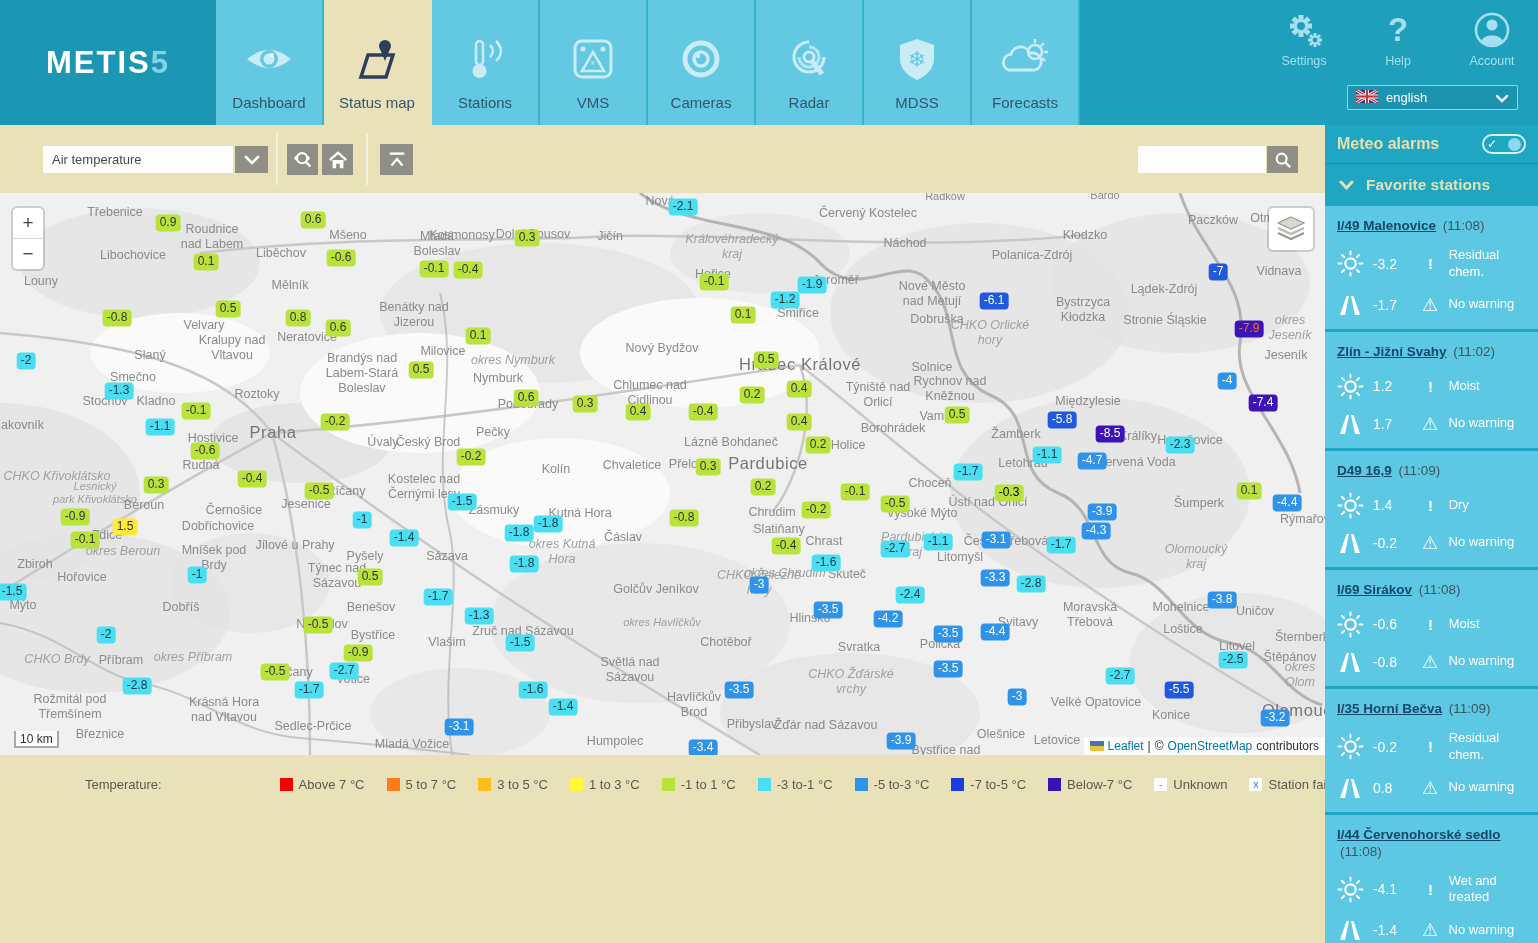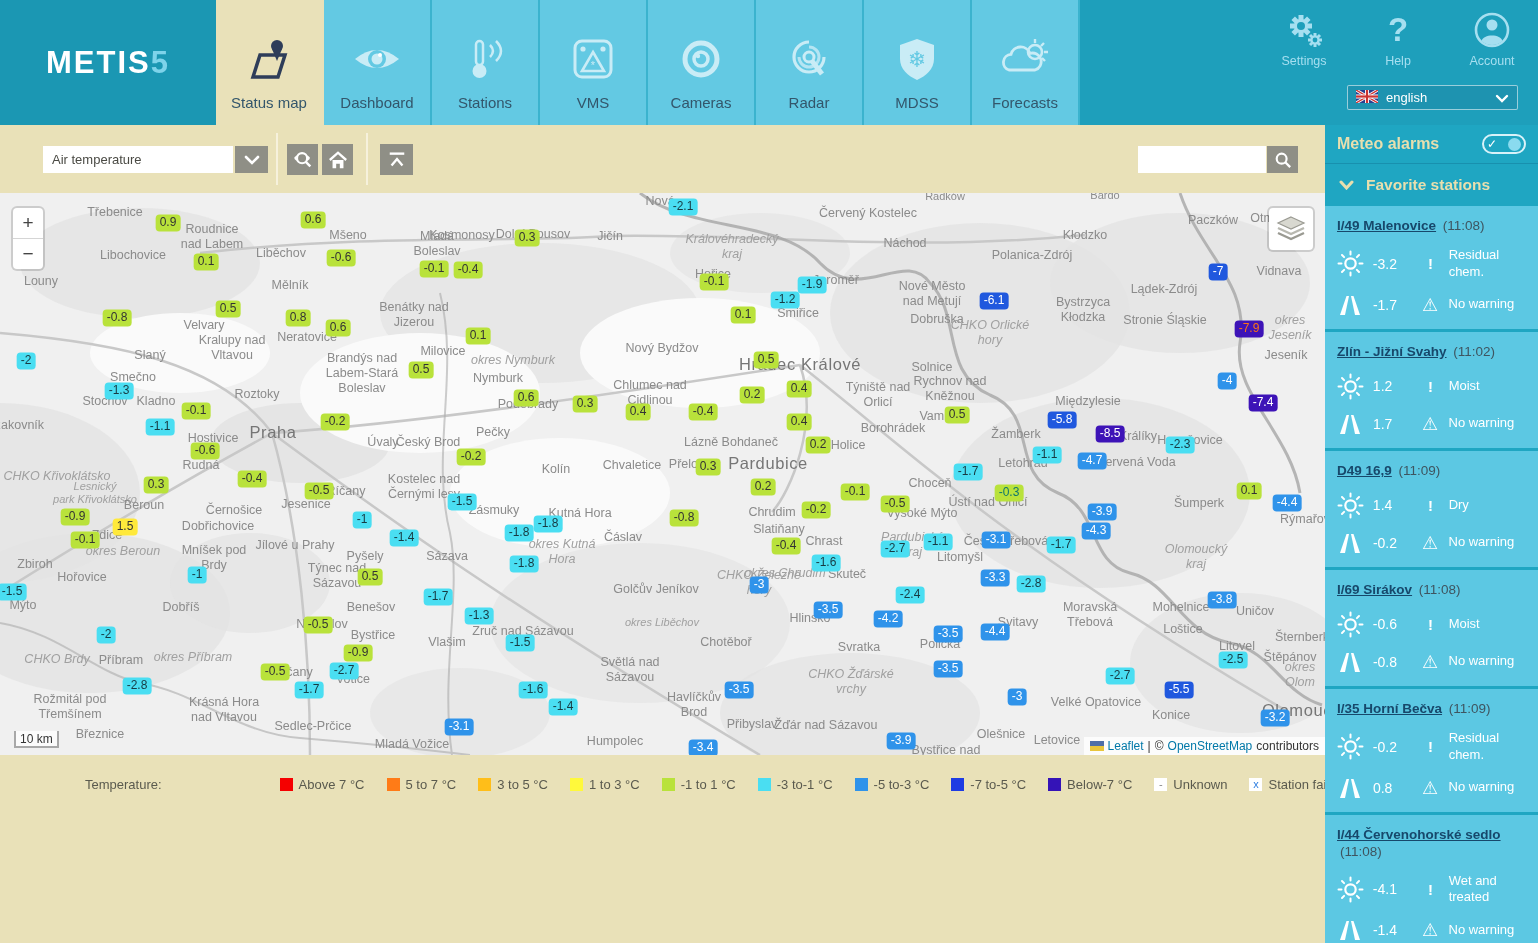--- a/index.html
+++ b/index.html
@@ -85,40 +85,40 @@
 </style>
 </head>
 <body>
 
 <header class="topbar">
   <div class="logo">
     <span class="logo-a">METIS</span>
       <span class="logo-b">5</span>
   </div>
   <nav class="tabs">
-    <div class="tab active">
-      <span class="ticon">
-        <svg width="52" height="44" viewBox="0 0 52 44">
-            <path d="M10 40 L17 18 L42 18 L35 40 Z" fill="none" stroke="#2E3D59" stroke-width="3.5"></path>
-            <circle cx="34" cy="9" r="6" fill="#2E3D59"></circle>
-            <path d="M34 24 L29 12 L39 12 Z" fill="#2E3D59"></path>
-          </svg>
-      </span>
-      <span class="tlabel">Status map</span>
-    </div>
     <div class="tab">
       <span class="ticon">
         <svg width="52" height="40" viewBox="0 0 52 40">
             <path d="M4 20 Q26 2 48 20 Q26 38 4 20 Z" fill="#C9ECF6"></path>
             <circle cx="26" cy="20" r="9" fill="#63C9E3"></circle>
             <circle cx="26" cy="20" r="5.5" fill="#C9ECF6"></circle>
             <circle cx="29" cy="16" r="2" fill="#ffffff"></circle>
           </svg>
       </span>
       <span class="tlabel">Dashboard</span>
+    </div>
+    <div class="tab active">
+      <span class="ticon">
+        <svg width="52" height="44" viewBox="0 0 52 44">
+            <path d="M10 40 L17 18 L42 18 L35 40 Z" fill="none" stroke="#2E3D59" stroke-width="3.5"></path>
+            <circle cx="34" cy="9" r="6" fill="#2E3D59"></circle>
+            <path d="M34 24 L29 12 L39 12 Z" fill="#2E3D59"></path>
+          </svg>
+      </span>
+      <span class="tlabel">Status map</span>
     </div>
     <div class="tab">
       <span class="ticon">
         <svg width="52" height="44" viewBox="0 0 52 44">
             <rect x="17" y="4" width="7" height="24" rx="3.5" fill="none" stroke="#C9ECF6" stroke-width="2.5"></rect>
             <circle cx="20.5" cy="34" r="7" fill="#C9ECF6"></circle>
             <path d="M31 8 q6 6 0 12" fill="none" stroke="#C9ECF6" stroke-width="2.5"></path>
             <path d="M37 4 q10 10 0 20" fill="none" stroke="#C9ECF6" stroke-width="2.5"></path>
           </svg>
       </span>
@@ -489,21 +489,21 @@
 Brod</span>
       <span class="ct" style="left: 752px; top: 531px;">Přibyslav</span>
       <span class="ct" style="left: 615px; top: 548px;">Humpolec</span>
       <span class="ct" style="left: 826px; top: 532px;">Žďár nad Sázavou</span>
       <span class="ct" style="left: 447px; top: 449px;">Vlašim</span>
       <span class="ct" style="left: 447px; top: 363px;">Sázava</span>
       <span class="ct" style="left: 424px; top: 294px;">Kostelec nad
 Černými lesy</span>
       <span class="ct sm" style="left: 945px; top: 4px;">Radków</span>
       <span class="ct sm" style="left: 1105px; top: 3px;">Bardo</span>
-      <span class="ct it sm" style="left: 662px; top: 430px;">okres Liběchov</span>
+      <span class="ct it sm" style="left: 662px; top: 430px;">okres Havlíčkův</span>
     </div>
   <div id="markers">
       <span class="mk" style="left: 168px; top: 30px; background: rgb(185, 226, 59); color: rgb(51, 51, 51);">0.9</span>
       <span class="mk" style="left: 313px; top: 27px; background: rgb(185, 226, 59); color: rgb(51, 51, 51);">0.6</span>
       <span class="mk" style="left: 206px; top: 69px; background: rgb(185, 226, 59); color: rgb(51, 51, 51);">0.1</span>
       <span class="mk" style="left: 341px; top: 65px; background: rgb(185, 226, 59); color: rgb(51, 51, 51);">-0.6</span>
       <span class="mk" style="left: 434px; top: 76px; background: rgb(185, 226, 59); color: rgb(51, 51, 51);">-0.1</span>
       <span class="mk" style="left: 228px; top: 116px; background: rgb(185, 226, 59); color: rgb(51, 51, 51);">0.5</span>
       <span class="mk" style="left: 117px; top: 125px; background: rgb(185, 226, 59); color: rgb(51, 51, 51);">-0.8</span>
       <span class="mk" style="left: 298px; top: 125px; background: rgb(185, 226, 59); color: rgb(51, 51, 51);">0.8</span>
@@ -536,21 +536,21 @@
       <span class="mk" style="left: 85px; top: 347px; background: rgb(185, 226, 59); color: rgb(51, 51, 51);">-0.1</span>
       <span class="mk" style="left: 370px; top: 384px; background: rgb(185, 226, 59); color: rgb(51, 51, 51);">0.5</span>
       <span class="mk" style="left: 318px; top: 432px; background: rgb(185, 226, 59); color: rgb(51, 51, 51);">-0.5</span>
       <span class="mk" style="left: 358px; top: 460px; background: rgb(185, 226, 59); color: rgb(51, 51, 51);">-0.9</span>
       <span class="mk" style="left: 275px; top: 479px; background: rgb(185, 226, 59); color: rgb(51, 51, 51);">-0.5</span>
       <span class="mk" style="left: 684px; top: 325px; background: rgb(185, 226, 59); color: rgb(51, 51, 51);">-0.8</span>
       <span class="mk" style="left: 763px; top: 294px; background: rgb(185, 226, 59); color: rgb(51, 51, 51);">0.2</span>
       <span class="mk" style="left: 816px; top: 317px; background: rgb(185, 226, 59); color: rgb(51, 51, 51);">-0.2</span>
       <span class="mk" style="left: 855px; top: 299px; background: rgb(185, 226, 59); color: rgb(51, 51, 51);">-0.1</span>
       <span class="mk" style="left: 786px; top: 353px; background: rgb(185, 226, 59); color: rgb(51, 51, 51);">-0.4</span>
-      <span class="mk" style="left: 1009px; top: 300px; background: rgb(185, 226, 59); color: #0f766e;">-0.3</span>
+      <span class="mk" style="left: 1009px; top: 300px; background: rgb(185, 226, 59); color: #000000;">-0.3</span>
       <span class="mk" style="left: 895px; top: 311px; background: rgb(185, 226, 59); color: rgb(51, 51, 51);">-0.5</span>
       <span class="mk" style="left: 1249px; top: 298px; background: rgb(185, 226, 59); color: rgb(51, 51, 51);">0.1</span>
       <span class="mk" style="left: 125px; top: 334px; background: rgb(255, 233, 59); color: rgb(51, 51, 51);">1.5</span>
       <span class="mk" style="left: 26px; top: 168px; background: rgb(74, 222, 242); color: rgb(23, 58, 66);">-2</span>
       <span class="mk" style="left: 119px; top: 198px; background: rgb(74, 222, 242); color: rgb(23, 58, 66);">-1.3</span>
       <span class="mk" style="left: 160px; top: 234px; background: rgb(74, 222, 242); color: rgb(23, 58, 66);">-1.1</span>
       <span class="mk" style="left: 683px; top: 14px; background: rgb(74, 222, 242); color: rgb(23, 58, 66);">-2.1</span>
       <span class="mk" style="left: 812px; top: 92px; background: rgb(74, 222, 242); color: rgb(23, 58, 66);">-1.9</span>
       <span class="mk" style="left: 785px; top: 107px; background: rgb(74, 222, 242); color: rgb(23, 58, 66);">-1.2</span>
       <span class="mk" style="left: 1047px; top: 262px; background: rgb(74, 222, 242); color: rgb(23, 58, 66);">-1.1</span>

